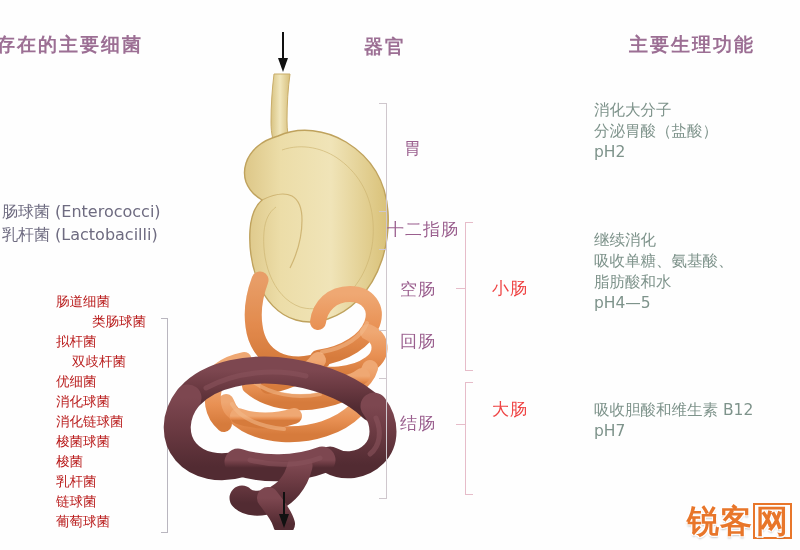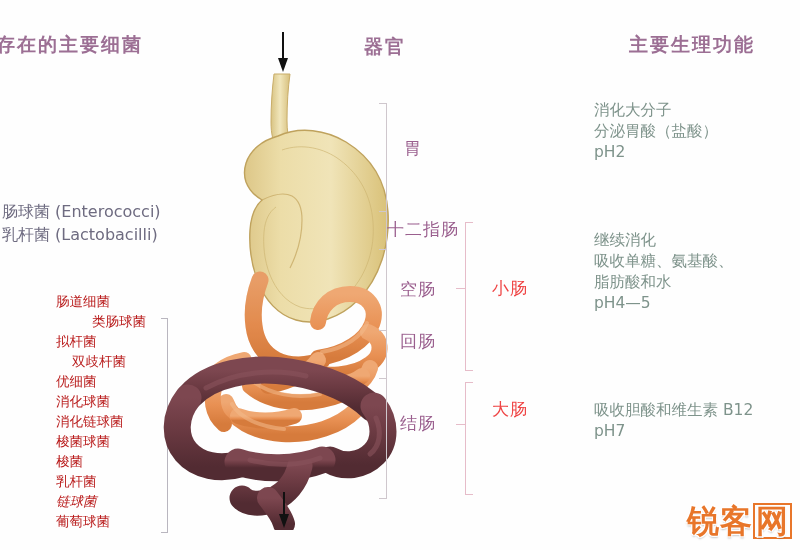--- a/index.html
+++ b/index.html
@@ -110,21 +110,21 @@
   <div class="bact-list" style="left:56px;top:291px;">肠道细菌</div>
   <div class="bact-list" style="left:56px;top:311px;margin-left:36px;">类肠球菌</div>
   <div class="bact-list" style="left:56px;top:331px;">拟杆菌</div>
   <div class="bact-list" style="left:72px;top:351px;">双歧杆菌</div>
   <div class="bact-list" style="left:56px;top:371px;">优细菌</div>
   <div class="bact-list" style="left:56px;top:391px;">消化球菌</div>
   <div class="bact-list" style="left:56px;top:411px;">消化链球菌</div>
   <div class="bact-list" style="left:56px;top:431px;">梭菌球菌</div>
   <div class="bact-list" style="left:56px;top:451px;">梭菌</div>
   <div class="bact-list" style="left:56px;top:471px;">乳杆菌</div>
-  <div class="bact-list" style="left:56px;top:491px;font-style:italic;">链球菌</div>
+  <div class="bact-list" style="left:56px;top:491px;">链球菌</div>
   <div class="bact-list" style="left:56px;top:511px;">葡萄球菌</div>
 
   <div class="vline-gray" style="left:167px;top:318px;height:214px;"></div>
   <div class="hline-gray" style="left:161px;top:318px;width:7px;"></div>
   <div class="hline-gray" style="left:161px;top:532px;width:7px;"></div>
 
   <div id="anatomy">
     <svg width="260" height="500" viewBox="0 0 260 500" xmlns="http://www.w3.org/2000/svg">
       <defs>
         <linearGradient id="gStomach" x1="0" y1="0" x2="1" y2="0">

